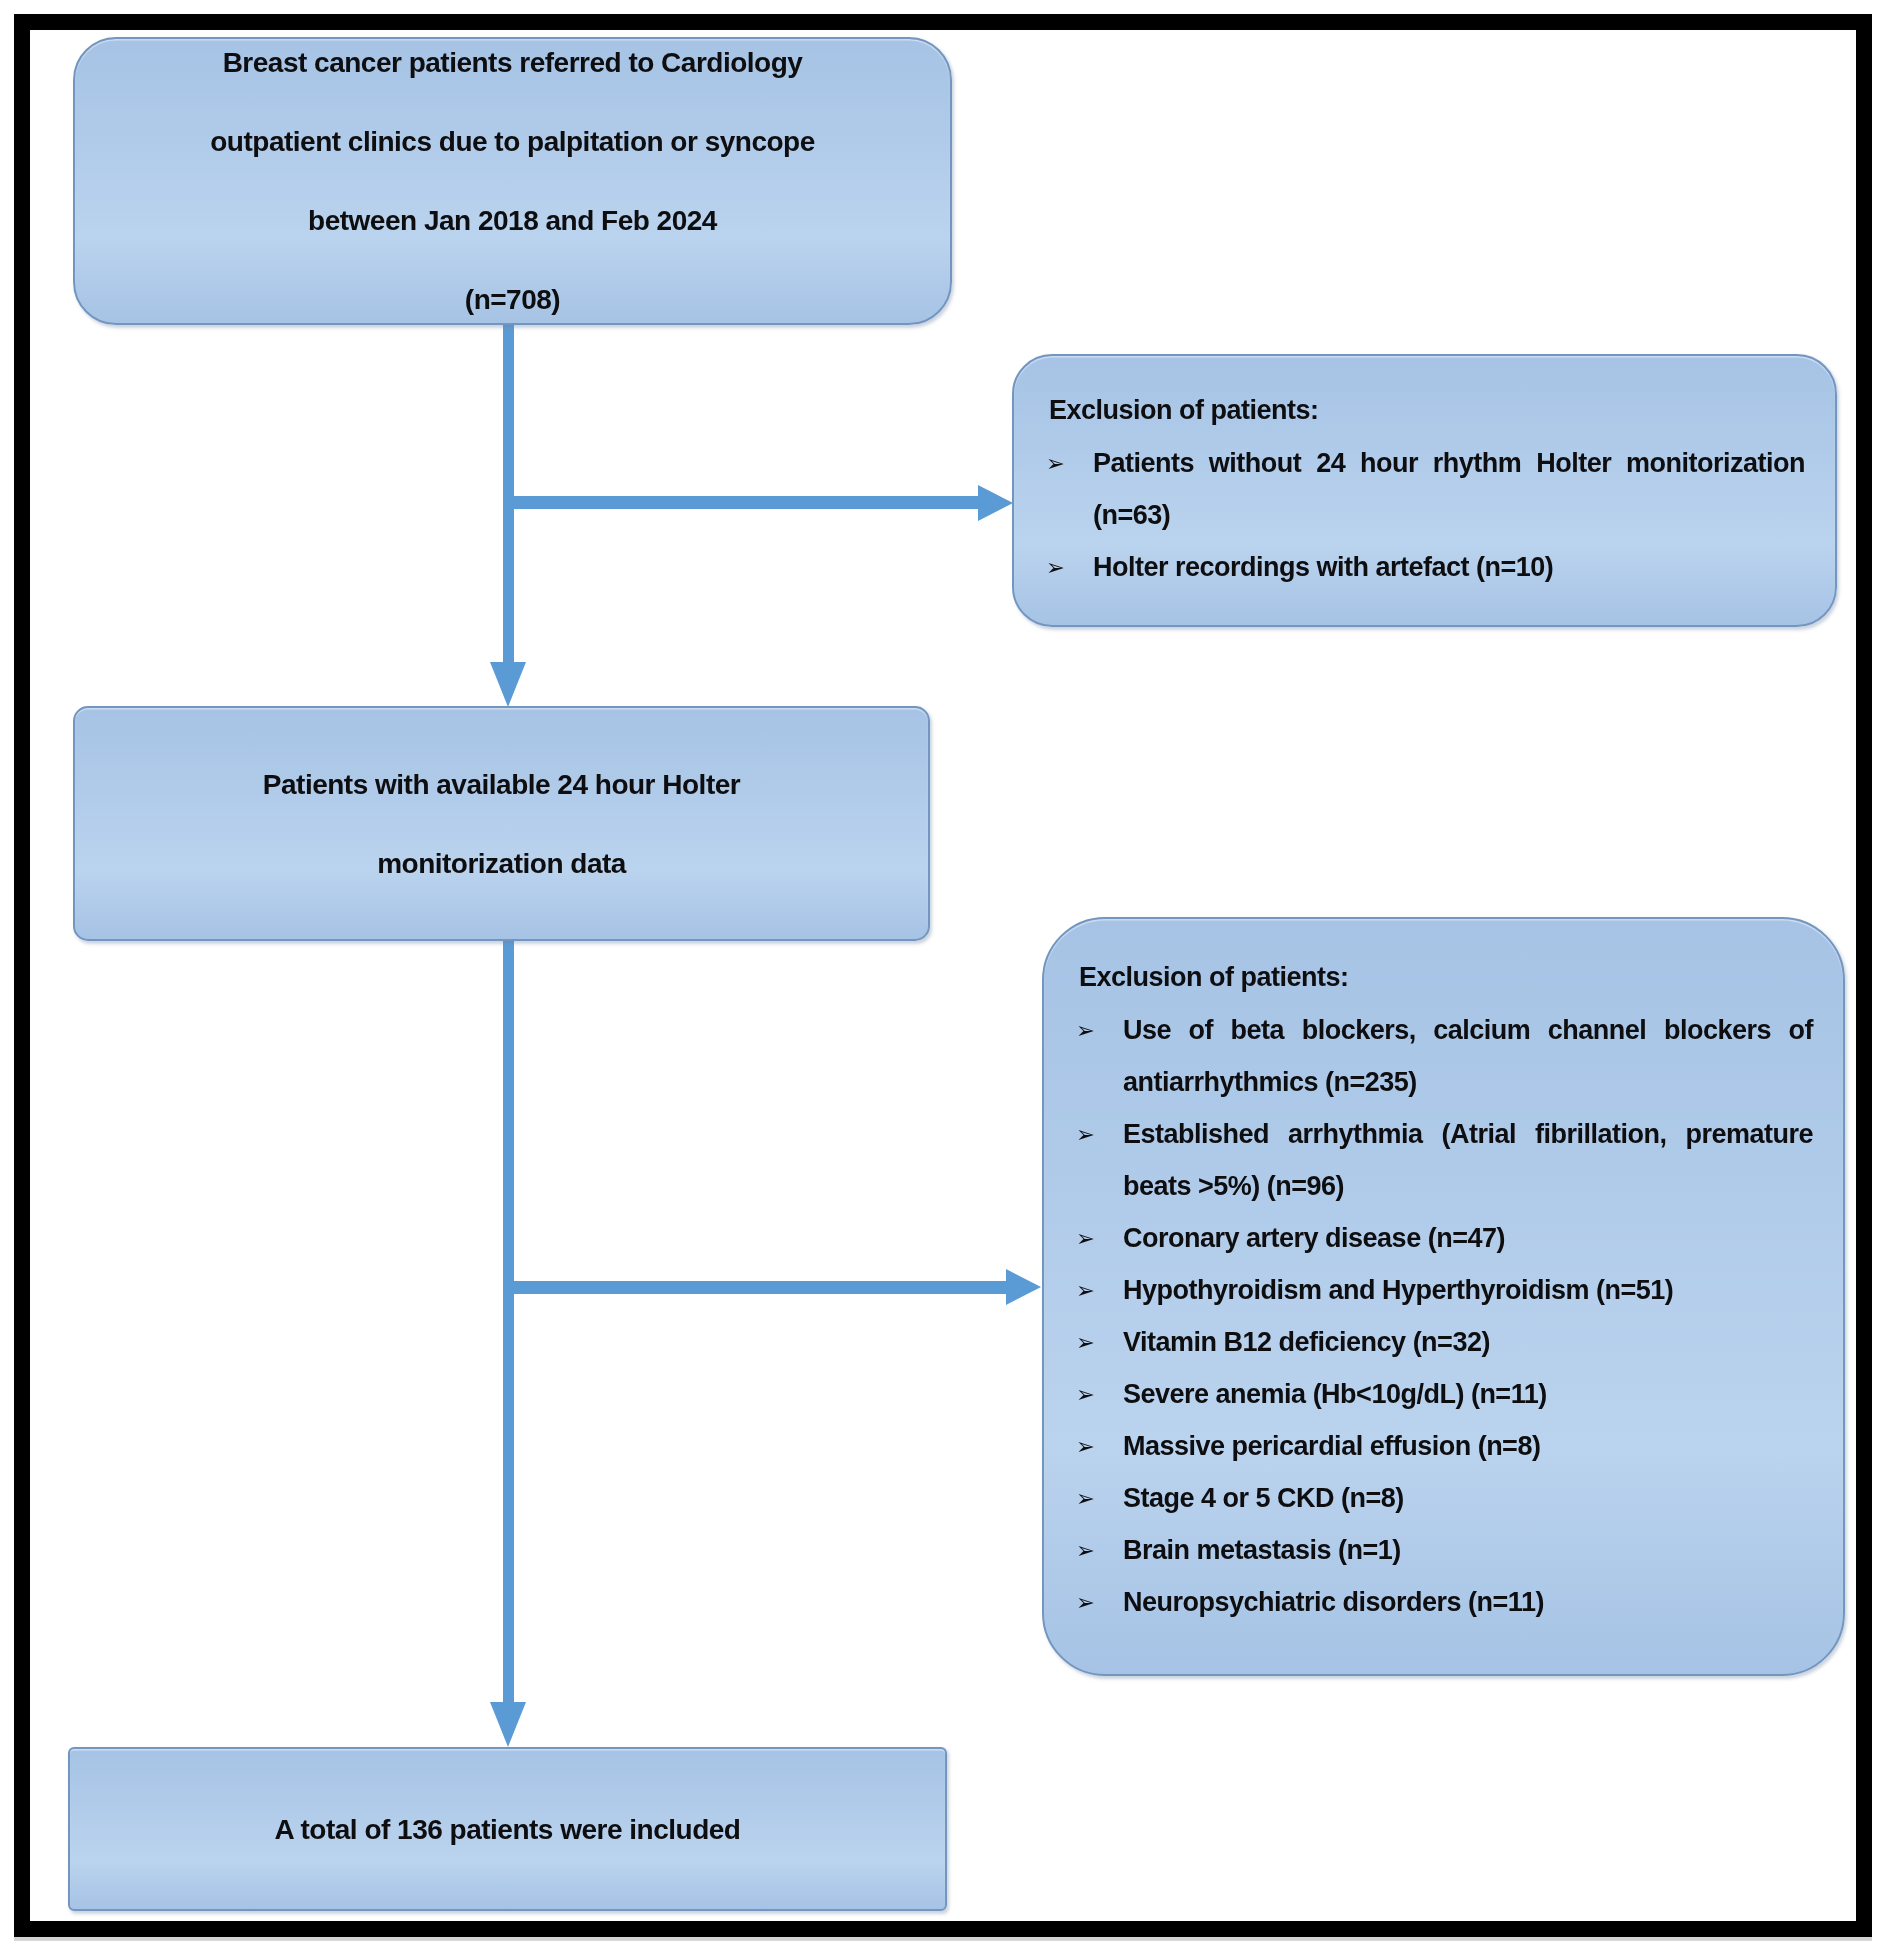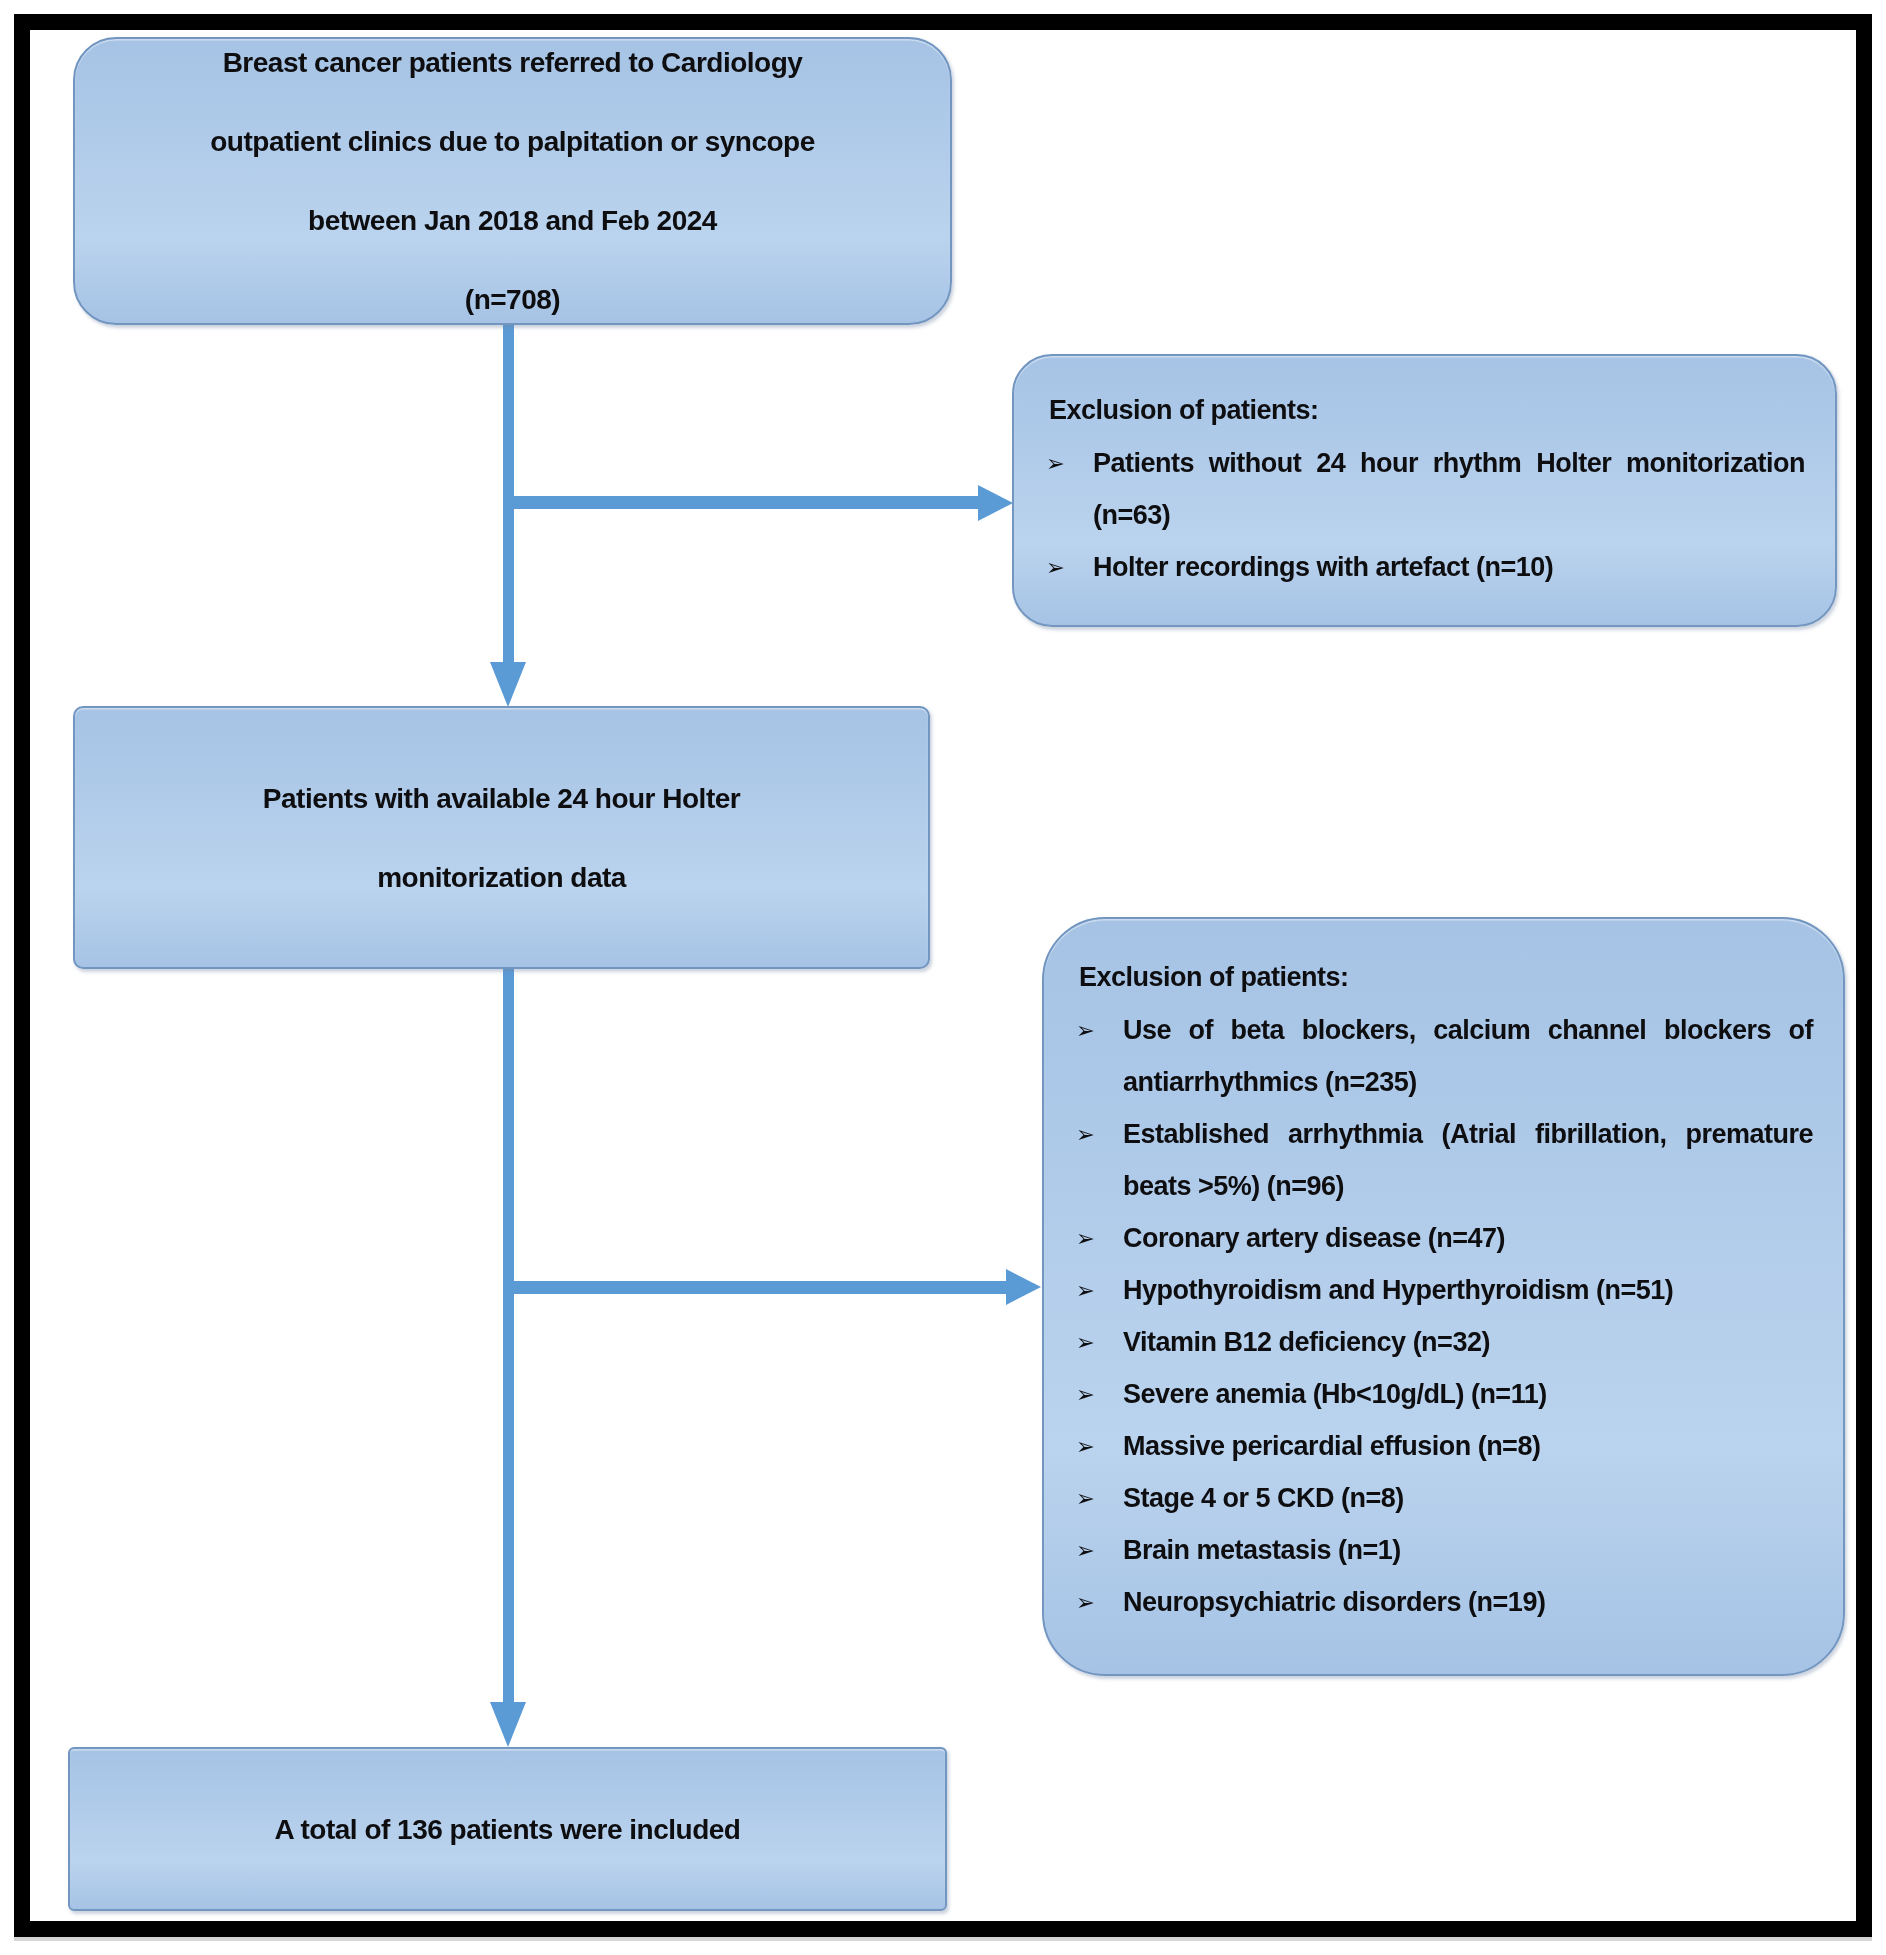--- a/index.html
+++ b/index.html
@@ -23,21 +23,21 @@
     background:linear-gradient(180deg,var(--fill-top,#a6c3e5) 0%,var(--fill-bottom,#bad3ee) 70%,var(--fill-top,#a6c3e5) 100%);
     border:2px solid var(--box-border,#7296c0);
     box-shadow:2px 2.4px 3.4px rgba(110,130,160,.35), inset 0 1.5px 1px rgba(255,255,255,.45);
   }
   .main-box{
     display:flex;flex-direction:column;justify-content:center;
     text-align:center;font-size:28px;gap:22px;
   }
   .main-box .line{line-height:57px;}
   .box-top{left:73px;top:37px;width:879px;height:288px;border-radius:43px;}
-  .box-mid{left:73px;top:706px;width:857px;height:263px;border-radius:10px;align-items:center;}
+  .box-mid{left:73px;top:706px;width:857px;height:235px;border-radius:15px;align-items:center;}
   .box-bottom{left:68px;top:1747px;width:879px;height:164px;border-radius:6px;}
   .box-excl1{left:1012px;top:354px;width:825px;height:273px;border-radius:40px;padding:28px 30px 0 32px;}
   .box-excl2{left:1042px;top:917px;width:803px;height:759px;border-radius:63px;padding:32px 30px 0 32px;}
   .excl-box{font-size:27px;}
   .excl-title{line-height:53px;padding-left:2.9px;}
   .excl-list{list-style:none;margin:0;padding:0;}
   .excl-item{display:flex;align-items:flex-start;}
   .excl-item .bullet{
     flex:0 0 47px;width:47px;
     font-family:"DejaVu Sans",sans-serif;
@@ -138,17 +138,17 @@
       <li class="excl-item">
         <span class="bullet">➢</span>
         <span class="item-text">Stage 4 or 5 CKD (n=8)</span>
       </li>
       <li class="excl-item">
         <span class="bullet">➢</span>
         <span class="item-text">Brain metastasis (n=1)</span>
       </li>
       <li class="excl-item">
         <span class="bullet">➢</span>
-        <span class="item-text">Neuropsychiatric disorders (n=19)</span>
+        <span class="item-text">Neuropsychiatric disorders (n=11)</span>
       </li>
     </ul>
 </div>
 
 
 </body></html>

